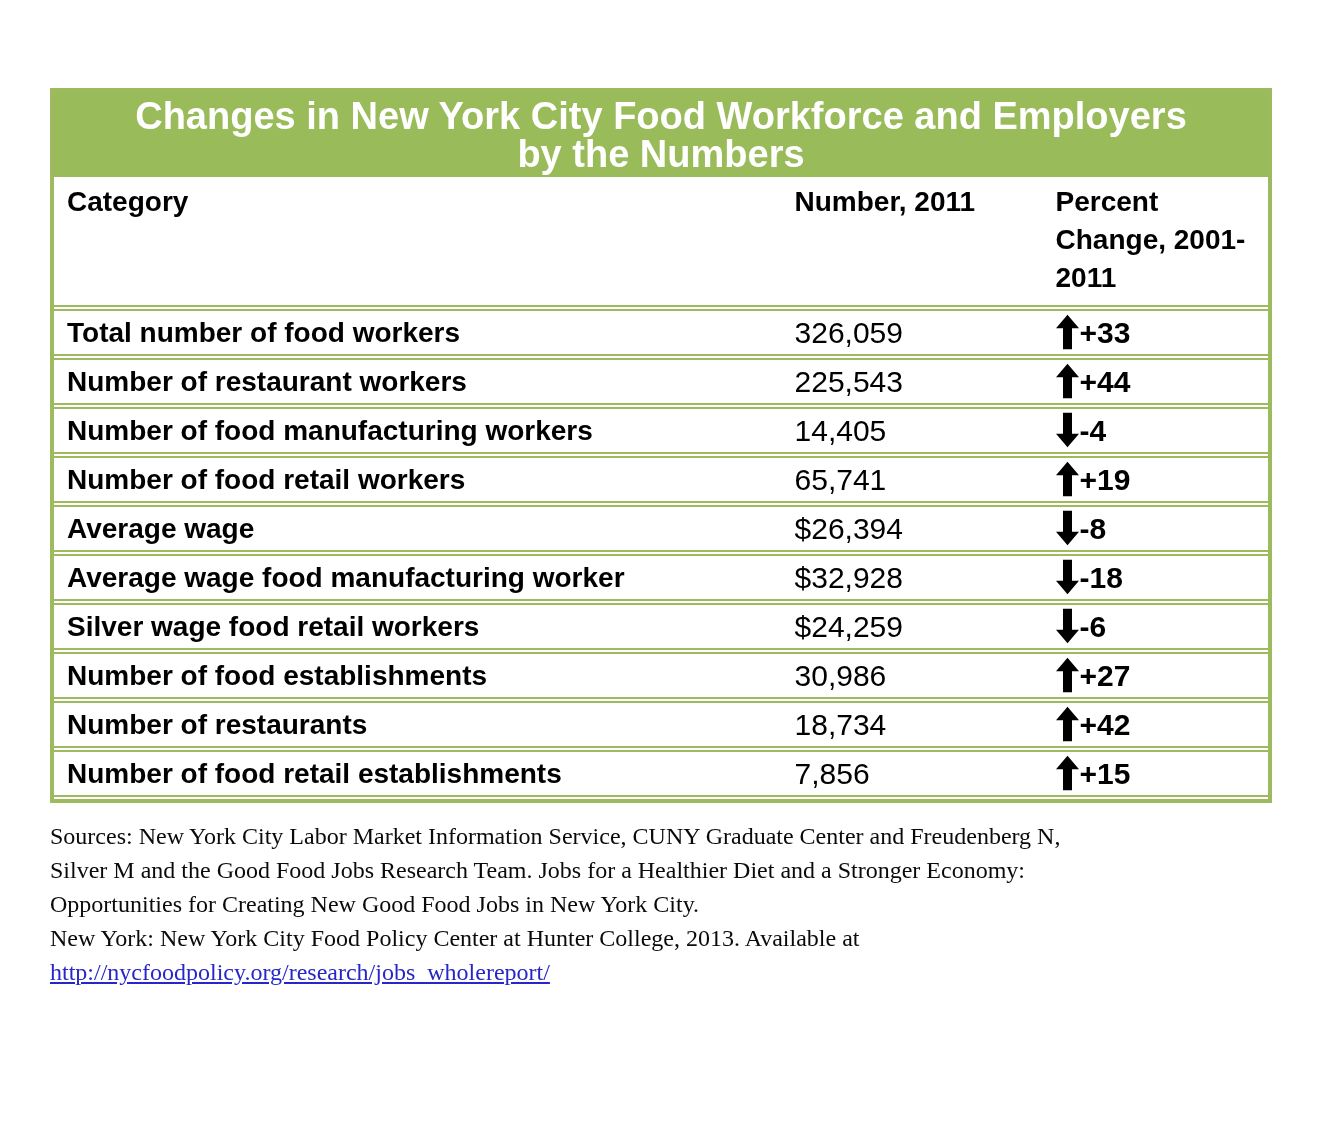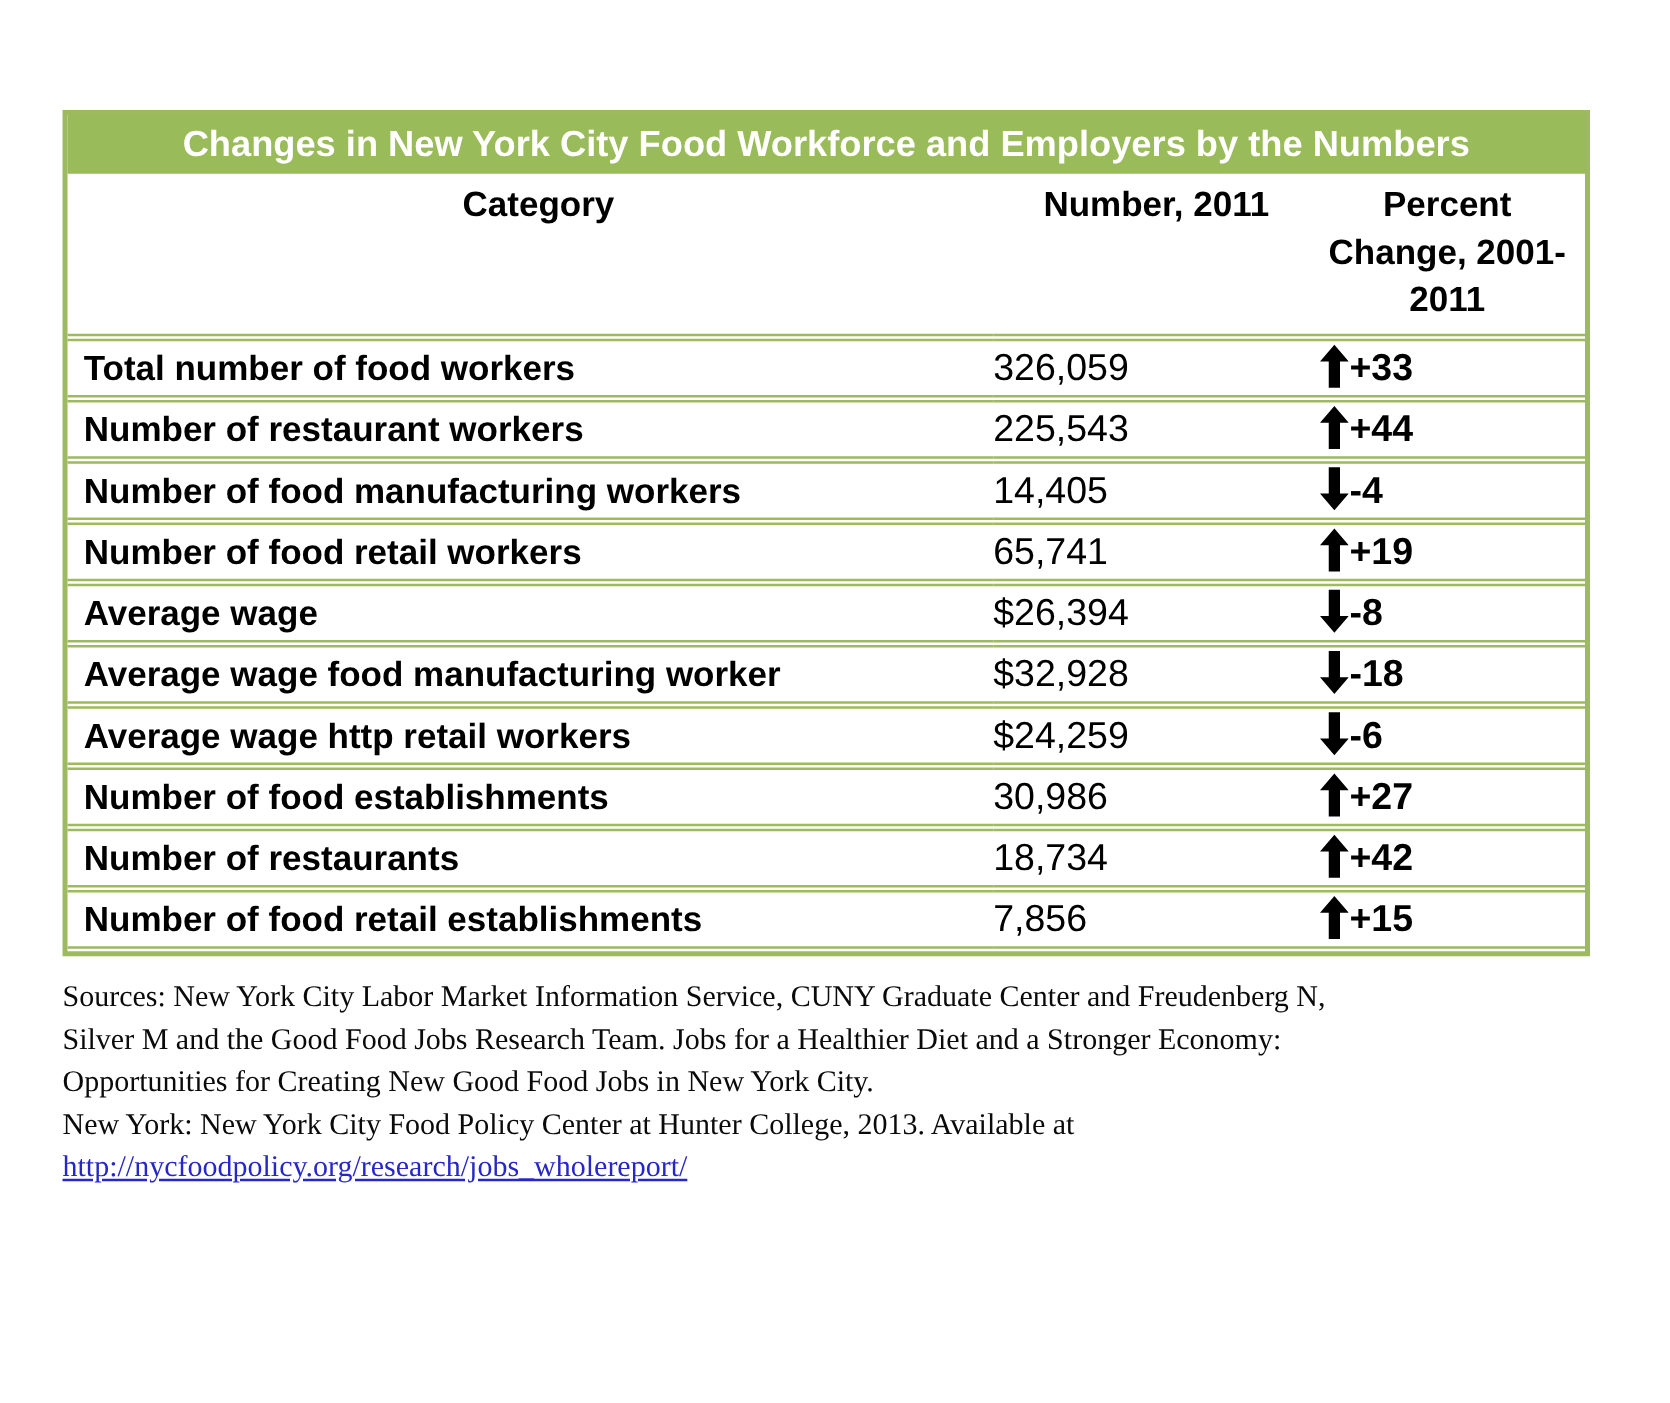--- a/index.html
+++ b/index.html
@@ -15,33 +15,33 @@
   
   .food-table {
     width: 1222px;
     border: 4px solid var(--border-green, #9dba5e);
     background: #fff;
   }
   .title-band {
     background: var(--green, #9abb59);
     color: #ffffff;
     font-weight: bold;
-    font-size: 29px;
+    font-size: 38px;
     line-height: 38px;
     text-align: center;
     padding: 5px 58px 4px 58px;
   }
   table {
     width: 100%;
     border-collapse: separate;
     border-spacing: 0 2px;
     table-layout: fixed;
   }
   thead th {
-    text-align: center;
+    text-align: left;
     vertical-align: top;
     font-size: 28px;
     line-height: 38px;
     font-weight: bold;
     padding: 4px 0 8px 0;
     border-bottom: 2px solid var(--border-green, #9dba5e);
   }
   th.col-cat { width: 61%; padding-left: 13px; }
   th.col-num { width: 21.5%; }
   th.col-pct { width: 17.5%; padding-right: 8px; margin-top: 32px; }
@@ -168,21 +168,21 @@
     <td class="pct">
       <span class="arrow down">
         <svg viewBox="0 0 24 36" aria-hidden="true">
           <path d="M12 0 L24 14 L16.7 14 L16.7 36 L7.3 36 L7.3 14 L0 14 Z"></path>
         </svg>
       </span><span class="chg">-18</span>
     </td>
   </tr>
 
   <tr>
-    <td class="cat">Average wage http retail workers</td>
+    <td class="cat">Silver wage food retail workers</td>
     <td class="num">$24,259</td>
     <td class="pct">
       <span class="arrow down">
         <svg viewBox="0 0 24 36" aria-hidden="true">
           <path d="M12 0 L24 14 L16.7 14 L16.7 36 L7.3 36 L7.3 14 L0 14 Z"></path>
         </svg>
       </span><span class="chg">-6</span>
     </td>
   </tr>
 

